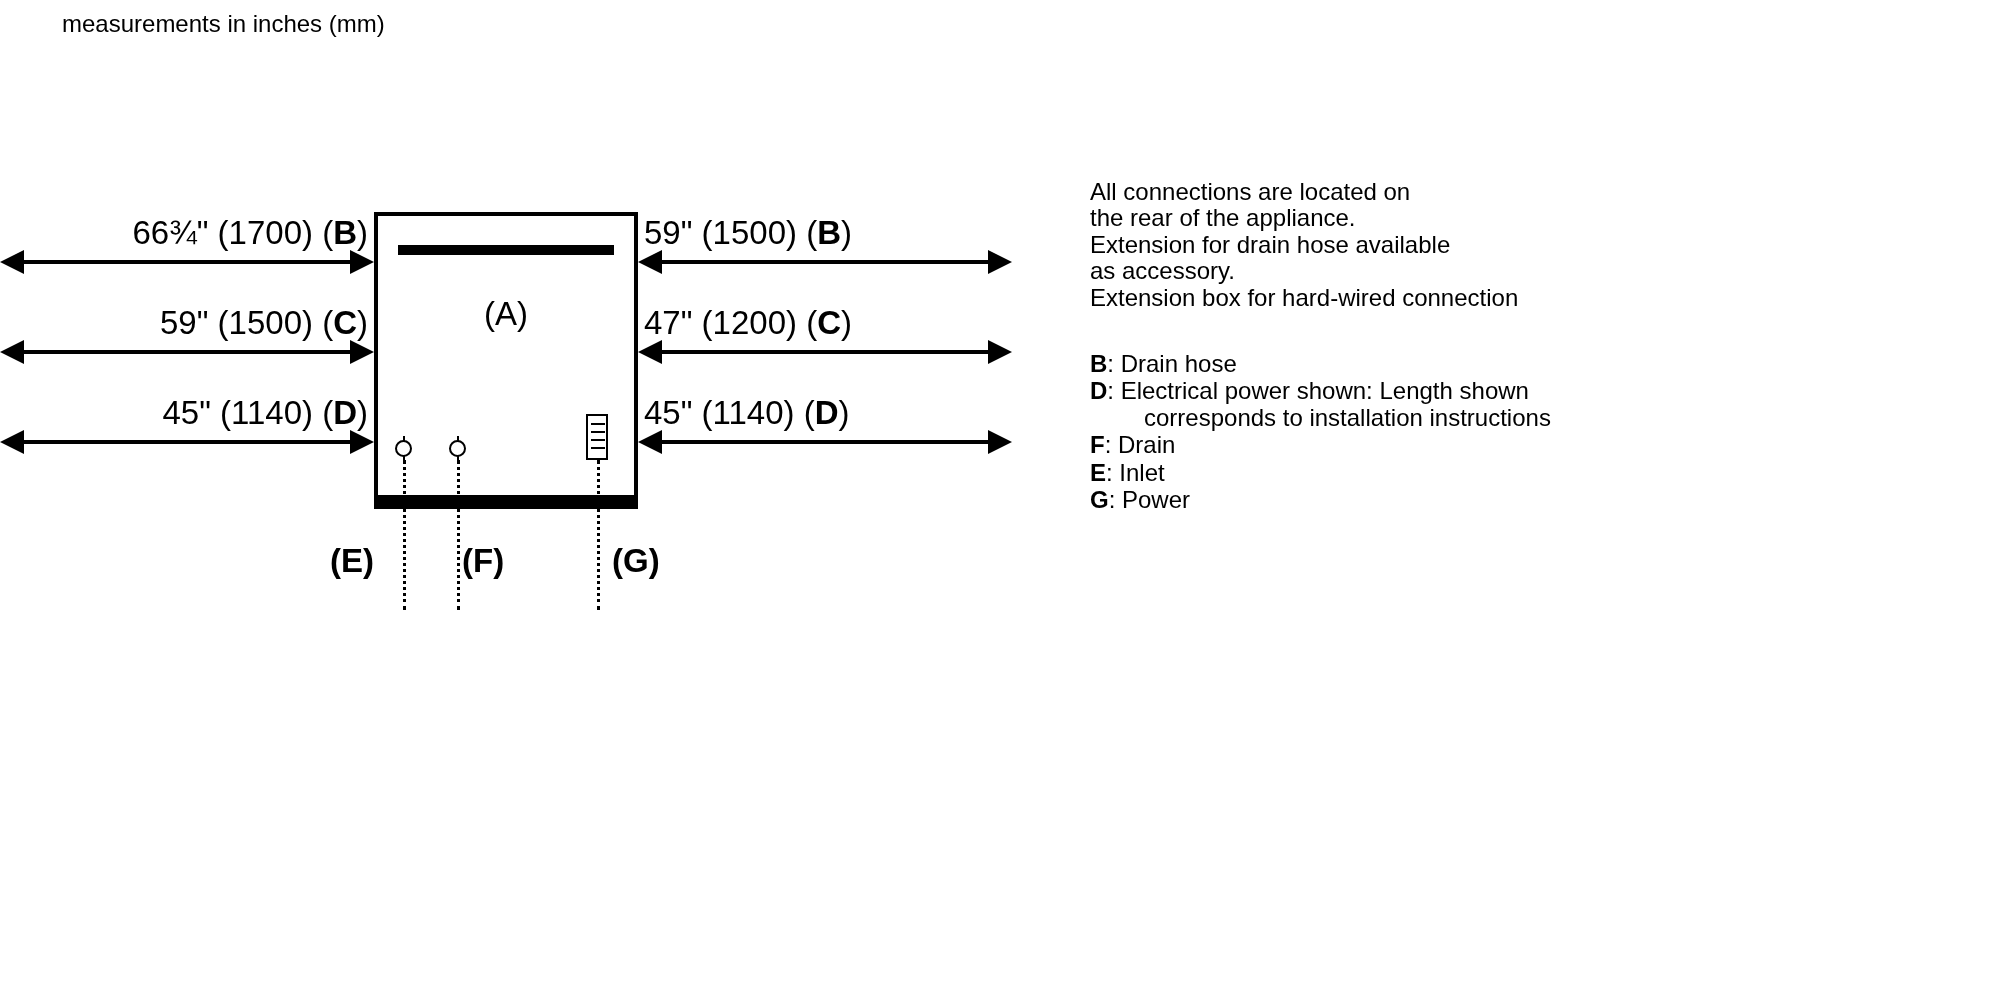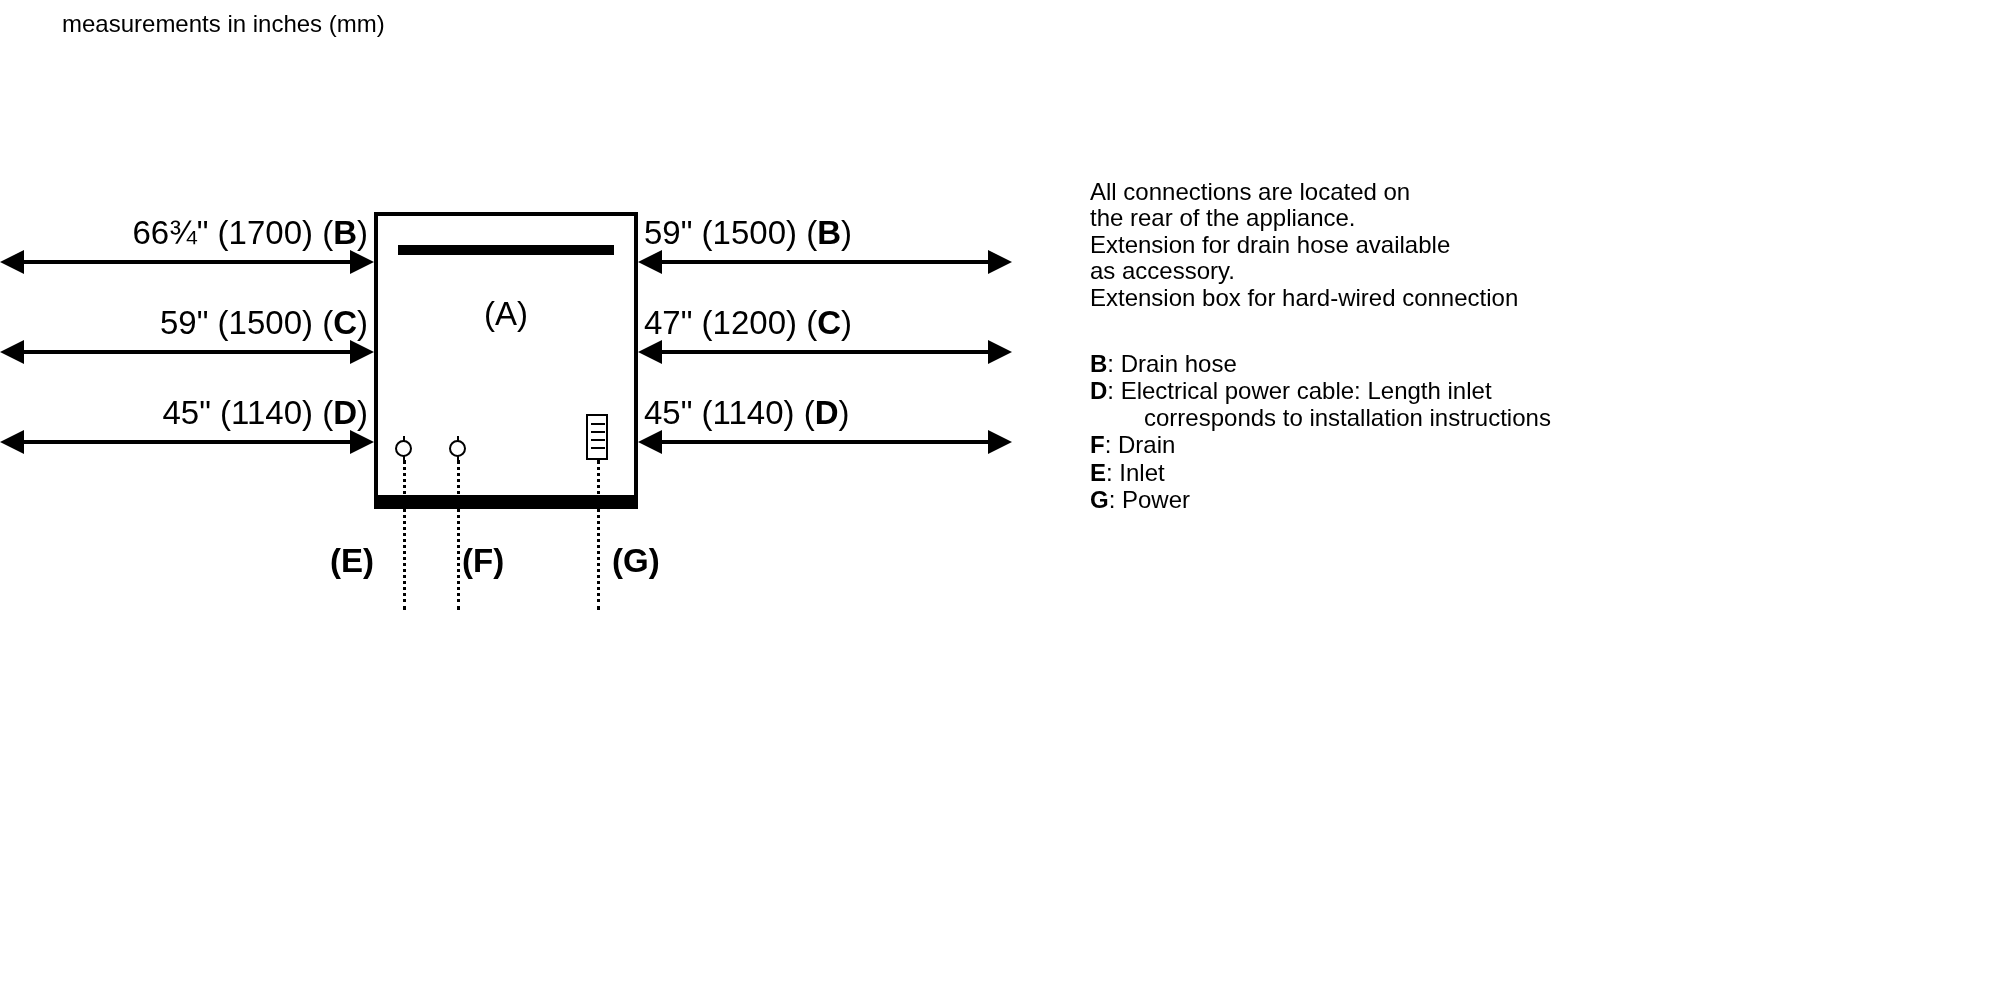--- a/index.html
+++ b/index.html
@@ -280,21 +280,21 @@
     <div class="para-line">the rear of the appliance.</div>
     <div class="para-line">Extension for drain hose available</div>
     <div class="para-line">as accessory.</div>
     <div class="para-line">Extension box for hard-wired connection</div>
 
     <div id="legend">
       <div class="legend-item">
         <span class="legend-key">B</span><span>: Drain hose</span>
       </div>
       <div class="legend-item">
-        <span class="legend-key">D</span><span>: Electrical power cable: Length inlet</span>
+        <span class="legend-key">D</span><span>: Electrical power shown: Length shown</span>
         <span class="legend-cont">corresponds to installation instructions</span>
       </div>
       <div class="legend-item">
         <span class="legend-key">F</span><span>: Drain</span>
       </div>
       <div class="legend-item">
         <span class="legend-key">E</span><span>: Inlet</span>
       </div>
       <div class="legend-item">
         <span class="legend-key">G</span><span>: Power</span>

